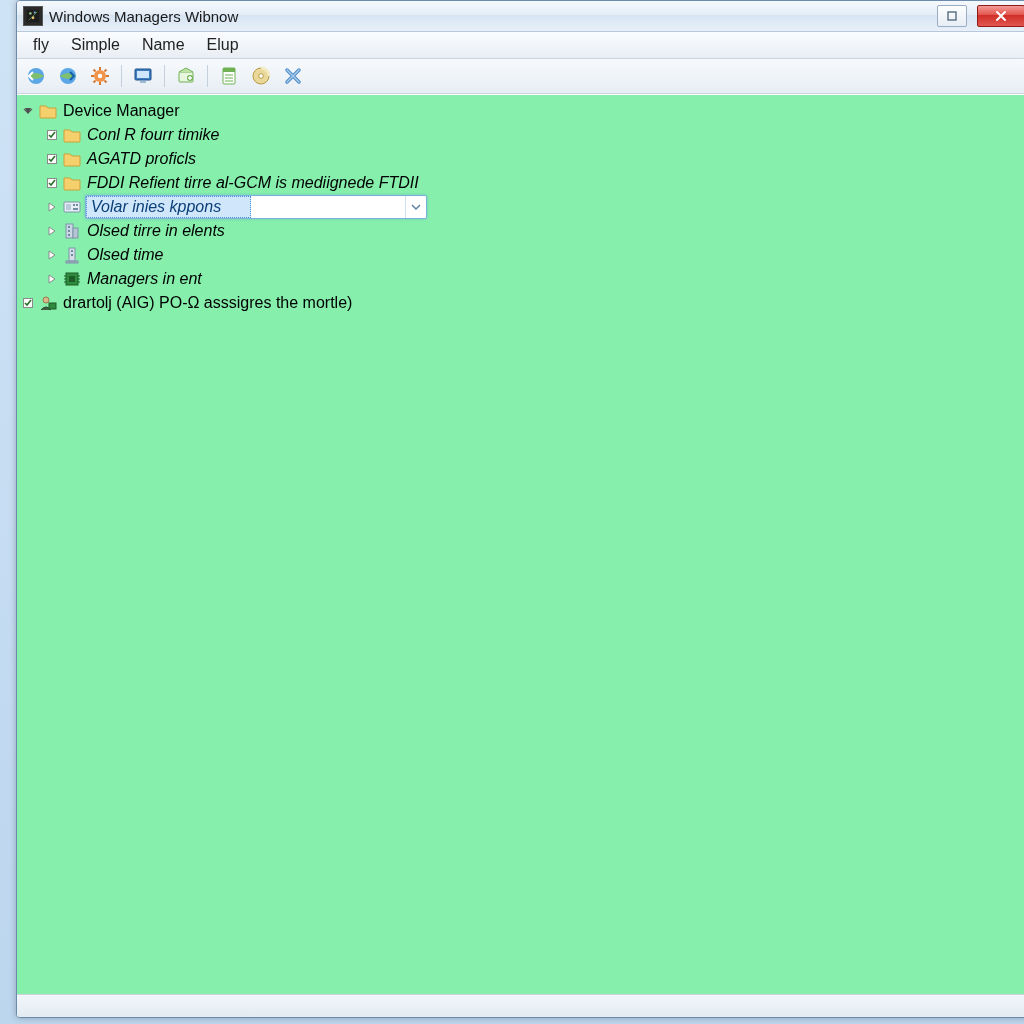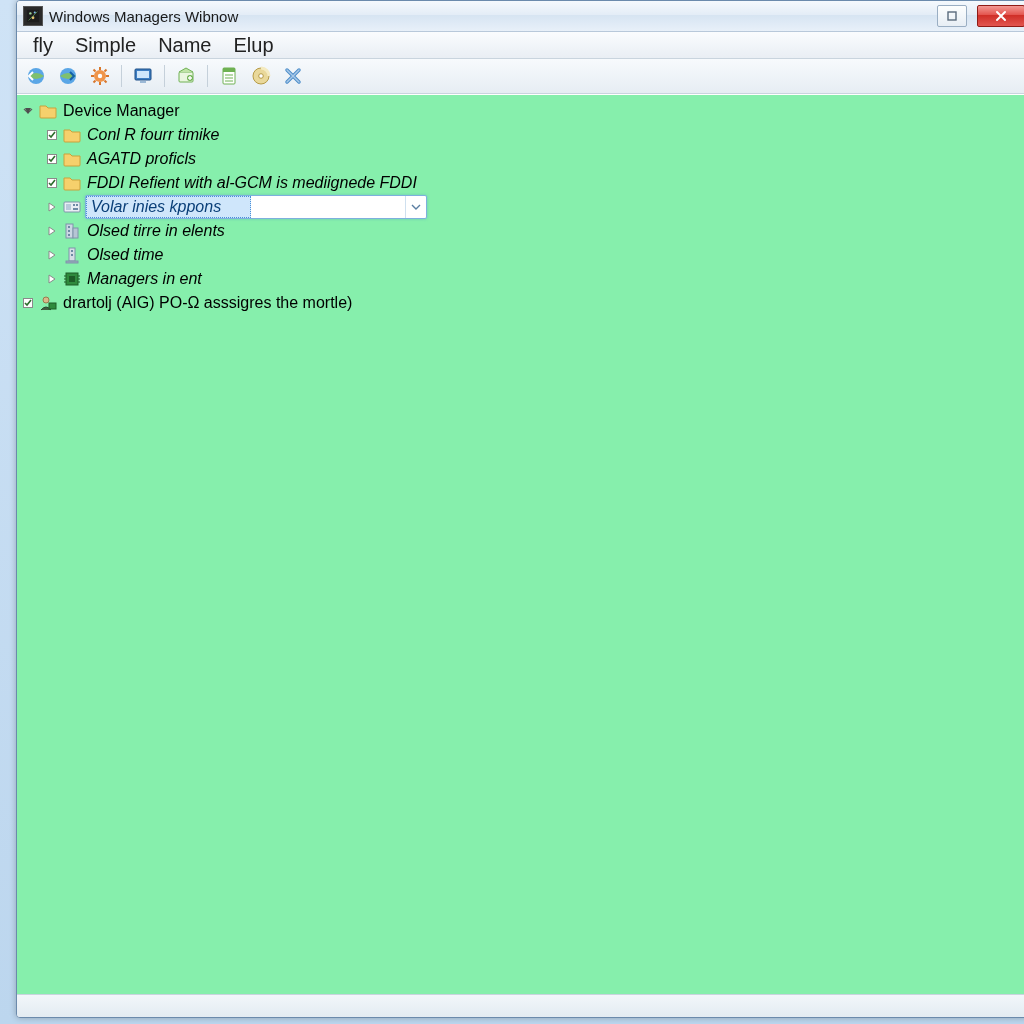--- a/index.html
+++ b/index.html
@@ -81,21 +81,21 @@
     border-bottom: 1px solid #c9d4de;
     display: flex;
     align-items: center;
     padding: 0 6px;
     gap: 2px;
   }
   .menu-item {
     padding: 2px 10px;
     border-radius: 2px;
     cursor: default;
-    font-size: 20px;
+    font-size: 16px;
     color: #222;
   }
   
   .toolbar {
     height: 34px;
     background: linear-gradient(to bottom,#f7fafd,#e6edf3);
     border-bottom: 1px solid #c9d4de;
     display: flex;
     align-items: center;
     padding: 0 6px;
@@ -372,21 +372,21 @@
                   <svg viewBox="0 0 10 10">
                     <rect x="0.5" y="0.5" width="9" height="9" fill="#fff" stroke="#8a8a8a"></rect>
                     <path d="M2 5 L4 7 L8 2" fill="none" stroke="#2c6e2c" stroke-width="1.6"></path>
                   </svg>
                 </span>
             <span class="node-icon">
                   <svg viewBox="0 0 18 18">
                     <path d="M1 4 h6 l2 2 h8 v9 a1 1 0 0 1 -1 1 H2 a1 1 0 0 1 -1 -1 Z" fill="#f6d06c" stroke="#caa13a"></path>
                   </svg>
                 </span>
-            <span class="label">FDDI Refient with al-GCM is mediignede FDDI</span>
+            <span class="label">FDDI Refient tirre al-GCM is mediignede FTDII</span>
           </div>
             </li>
 
 
           <li class="node">
               <div class="combo-row">
             <span class="expander">
                   <svg viewBox="0 0 10 10">
                     <path d="M2 1 L8 5 L2 9 Z" fill="#fff" stroke="#8a8a8a"></path>
                   </svg>

